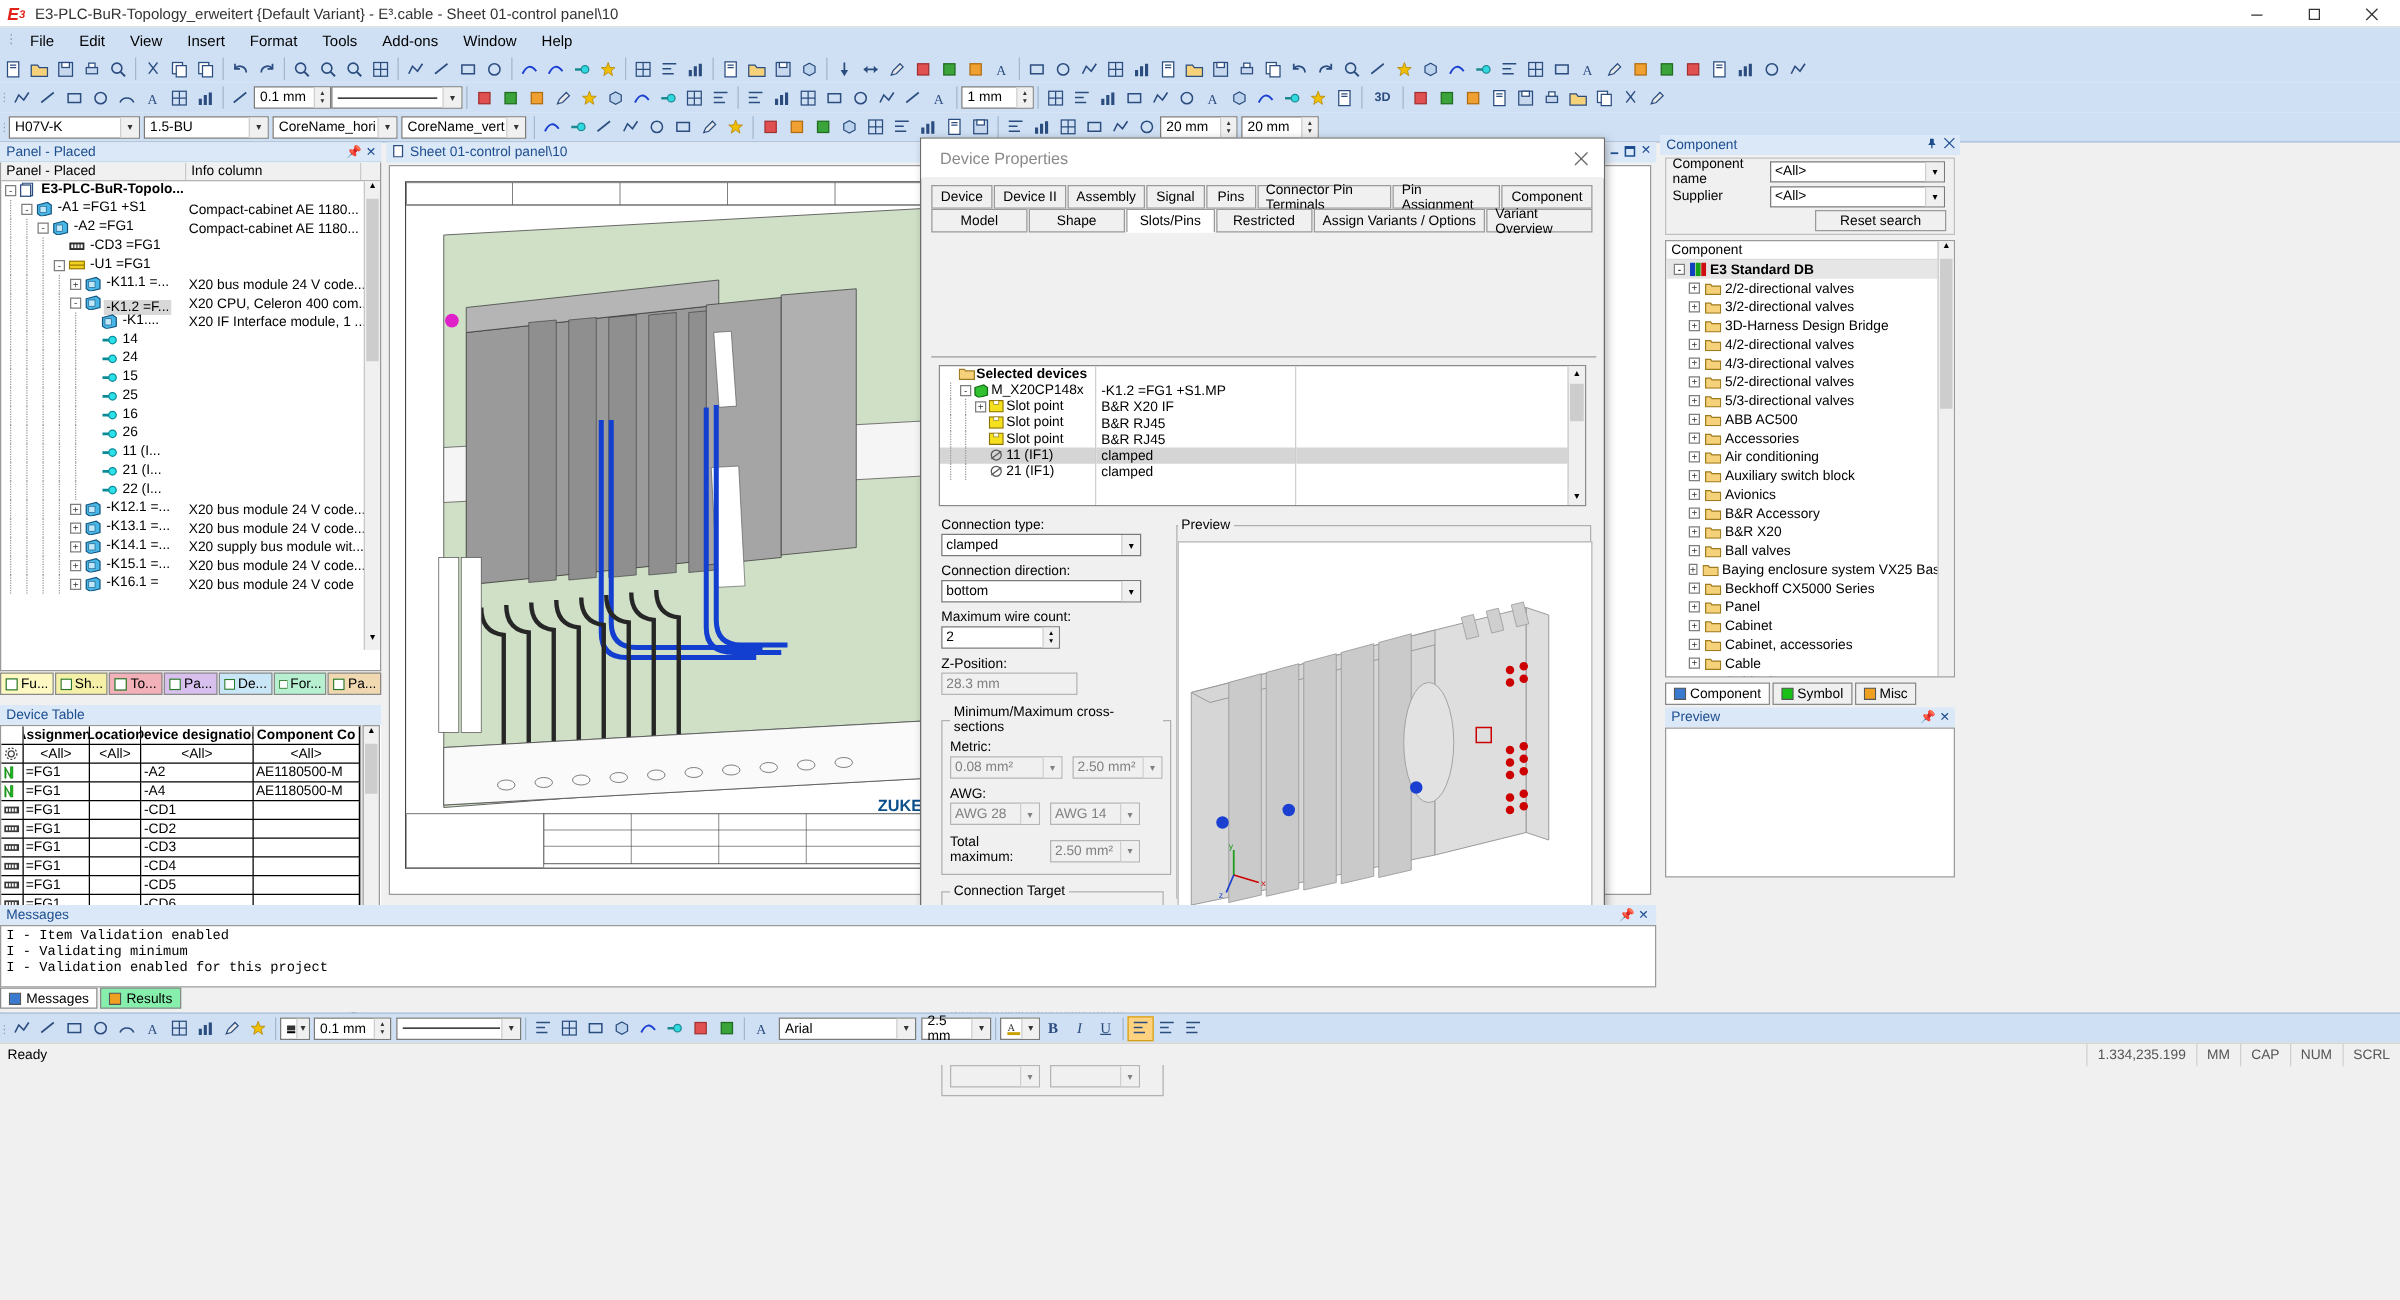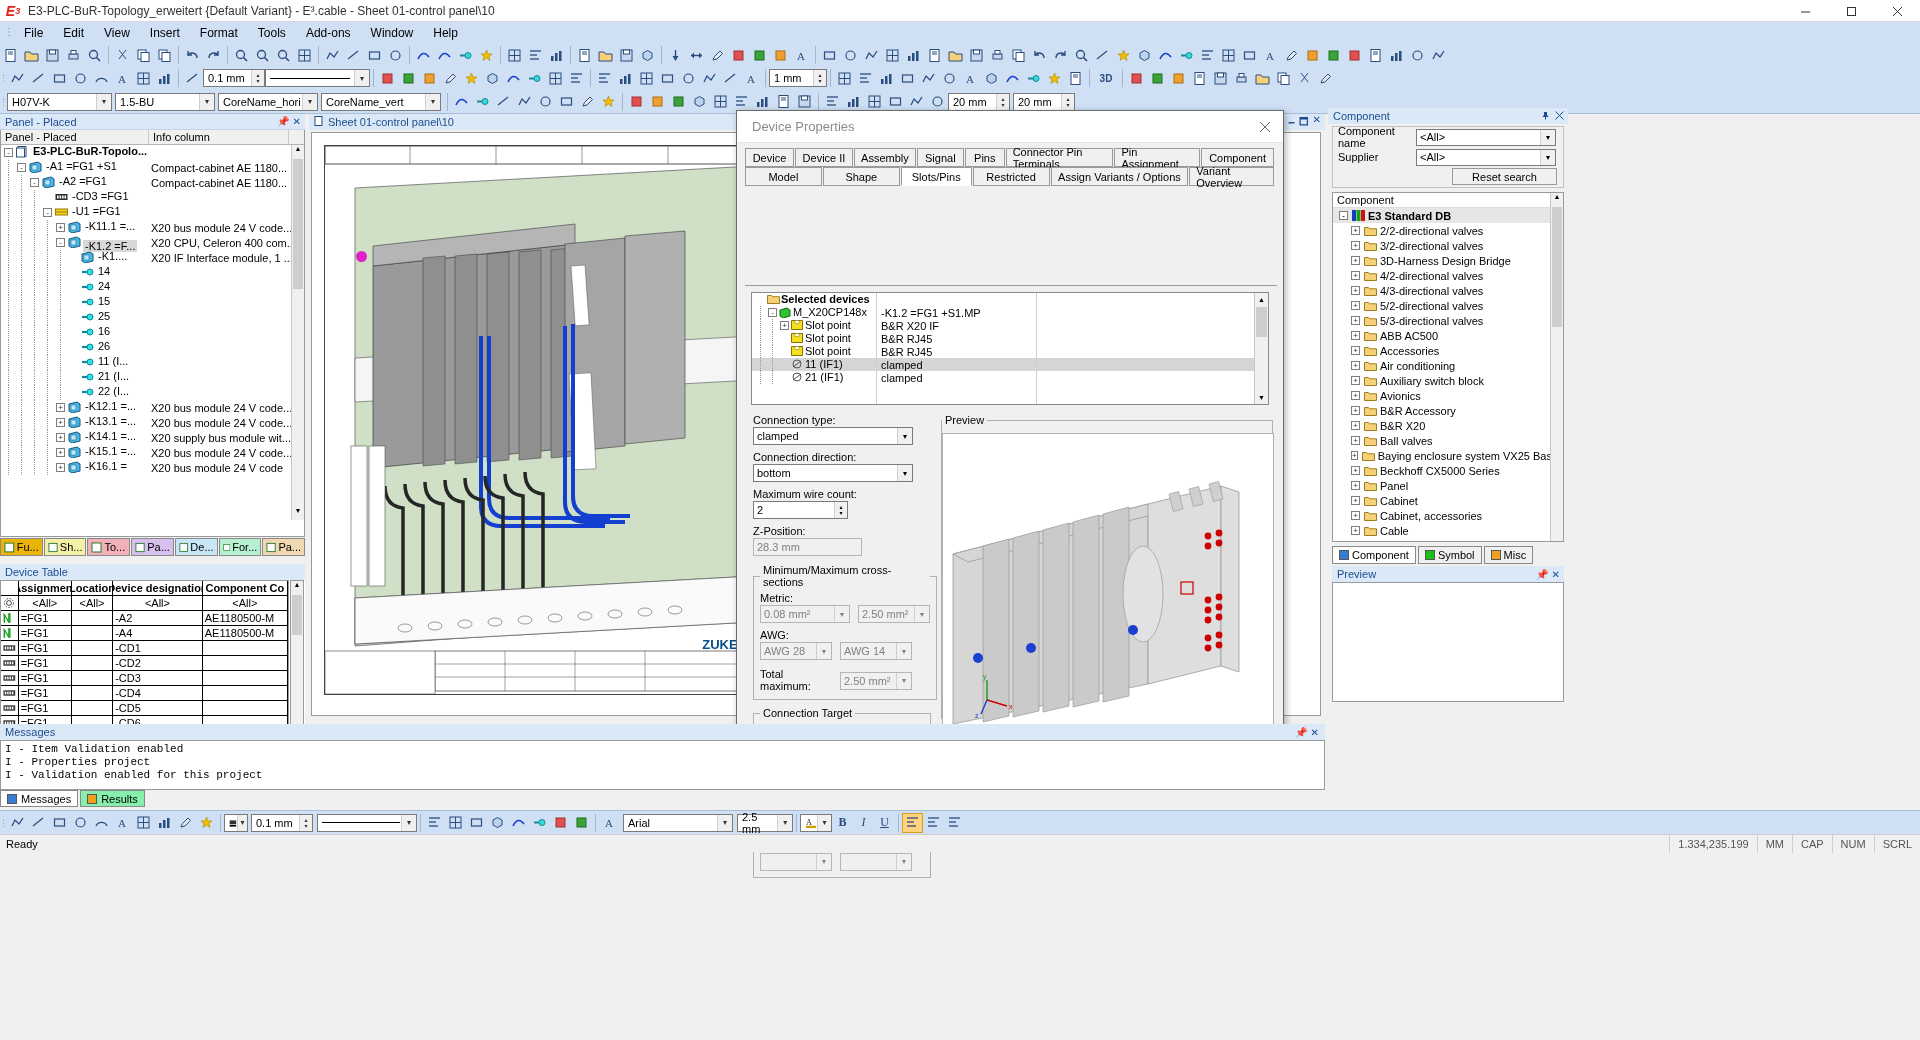--- a/index.html
+++ b/index.html
@@ -921,21 +921,21 @@
         <span class="arw">▾</span>
       </div>
       <div class="combo" style="width: 100px; margin-right: 3px;">
         <span>1.5-BU</span>
         <span class="arw">▾</span>
       </div>
       <div class="combo" style="width: 100px; margin-right: 3px;">
         <span>CoreName_hori</span>
         <span class="arw">▾</span>
       </div>
-      <div class="combo" style="width: 120px; margin-right: 3px;">
+      <div class="combo" style="width: 100px; margin-right: 3px;">
         <span>CoreName_vert</span>
         <span class="arw">▾</span>
       </div>
       <div class="tsep"></div>
       <div class="ti">
         <svg width="15" height="15" viewBox="0 0 15 15">
           <path d="M2 11 Q7 1 13 9" fill="none" stroke="#1b3fd0" stroke-width="1.6"></path>
         </svg>
       </div>
       <div class="ti">
@@ -1364,21 +1364,21 @@
             <span class="tinfo">X20 bus module 24 V code</span>
           </div>
         </div>
     <div style="position: absolute; right: 0px; top: 15px; width: 13px; height: 375px; background: rgb(240, 240, 240); border-left: 1px solid rgb(200, 200, 200);">
           <div style="height:13px;text-align:center;font-size:7px">▲</div>
           <div style="position:absolute;top:14px;left:1px;right:1px;height:130px;background:#cdcdcd"></div>
           <div style="position:absolute;bottom:0;left:0;right:0;height:13px;text-align:center;font-size:7px">▼</div>
         </div>
       </div>
     <div class="tabstrip" id="ltabs">
-        <div class="ltab" style="background: #eab308; width: 43px;">
+        <div class="ltab" style="background: #fef9c3; width: 43px;">
           <svg width="11" height="11" viewBox="0 0 11 11" style="margin-right:2px">
             <rect x="1" y="1" width="9" height="9" fill="#fff" stroke="#2b7a2b"></rect>
           </svg>
           <span>Fu...</span>
         </div>
         <div class="ltab" style="background: rgb(245, 240, 168); width: 43px;">
           <svg width="11" height="11" viewBox="0 0 11 11" style="margin-right:2px">
             <rect x="1" y="1" width="9" height="9" fill="#fff" stroke="#2b7a2b"></rect>
           </svg>
           <span>Sh...</span>
@@ -2401,21 +2401,21 @@
   <div class="messages">
     <div class="msg-hd">
       <span>Messages</span>
       <span style="margin-left:auto;padding-right:6px;font-size:10px;color:#1c4d8f">
         <span>📌</span>
         <span>✕</span>
       </span>
     </div>
     <div class="msg-body">
       <div>I - Item Validation enabled</div>
-      <div>I - Properties project</div>
+      <div>I - Validating minimum</div>
       <div>I - Validation enabled for this project</div>
     </div>
     <div class="msg-tabs" id="msgtabs">
         <div class="mtab active">
           <svg width="10" height="10" viewBox="0 0 10 10">
             <rect x="0.5" y="0.5" width="9" height="9" fill="#3a7bd0" stroke="#555"></rect>
           </svg>
           <span>Messages</span>
         </div>
         <div class="mtab">

